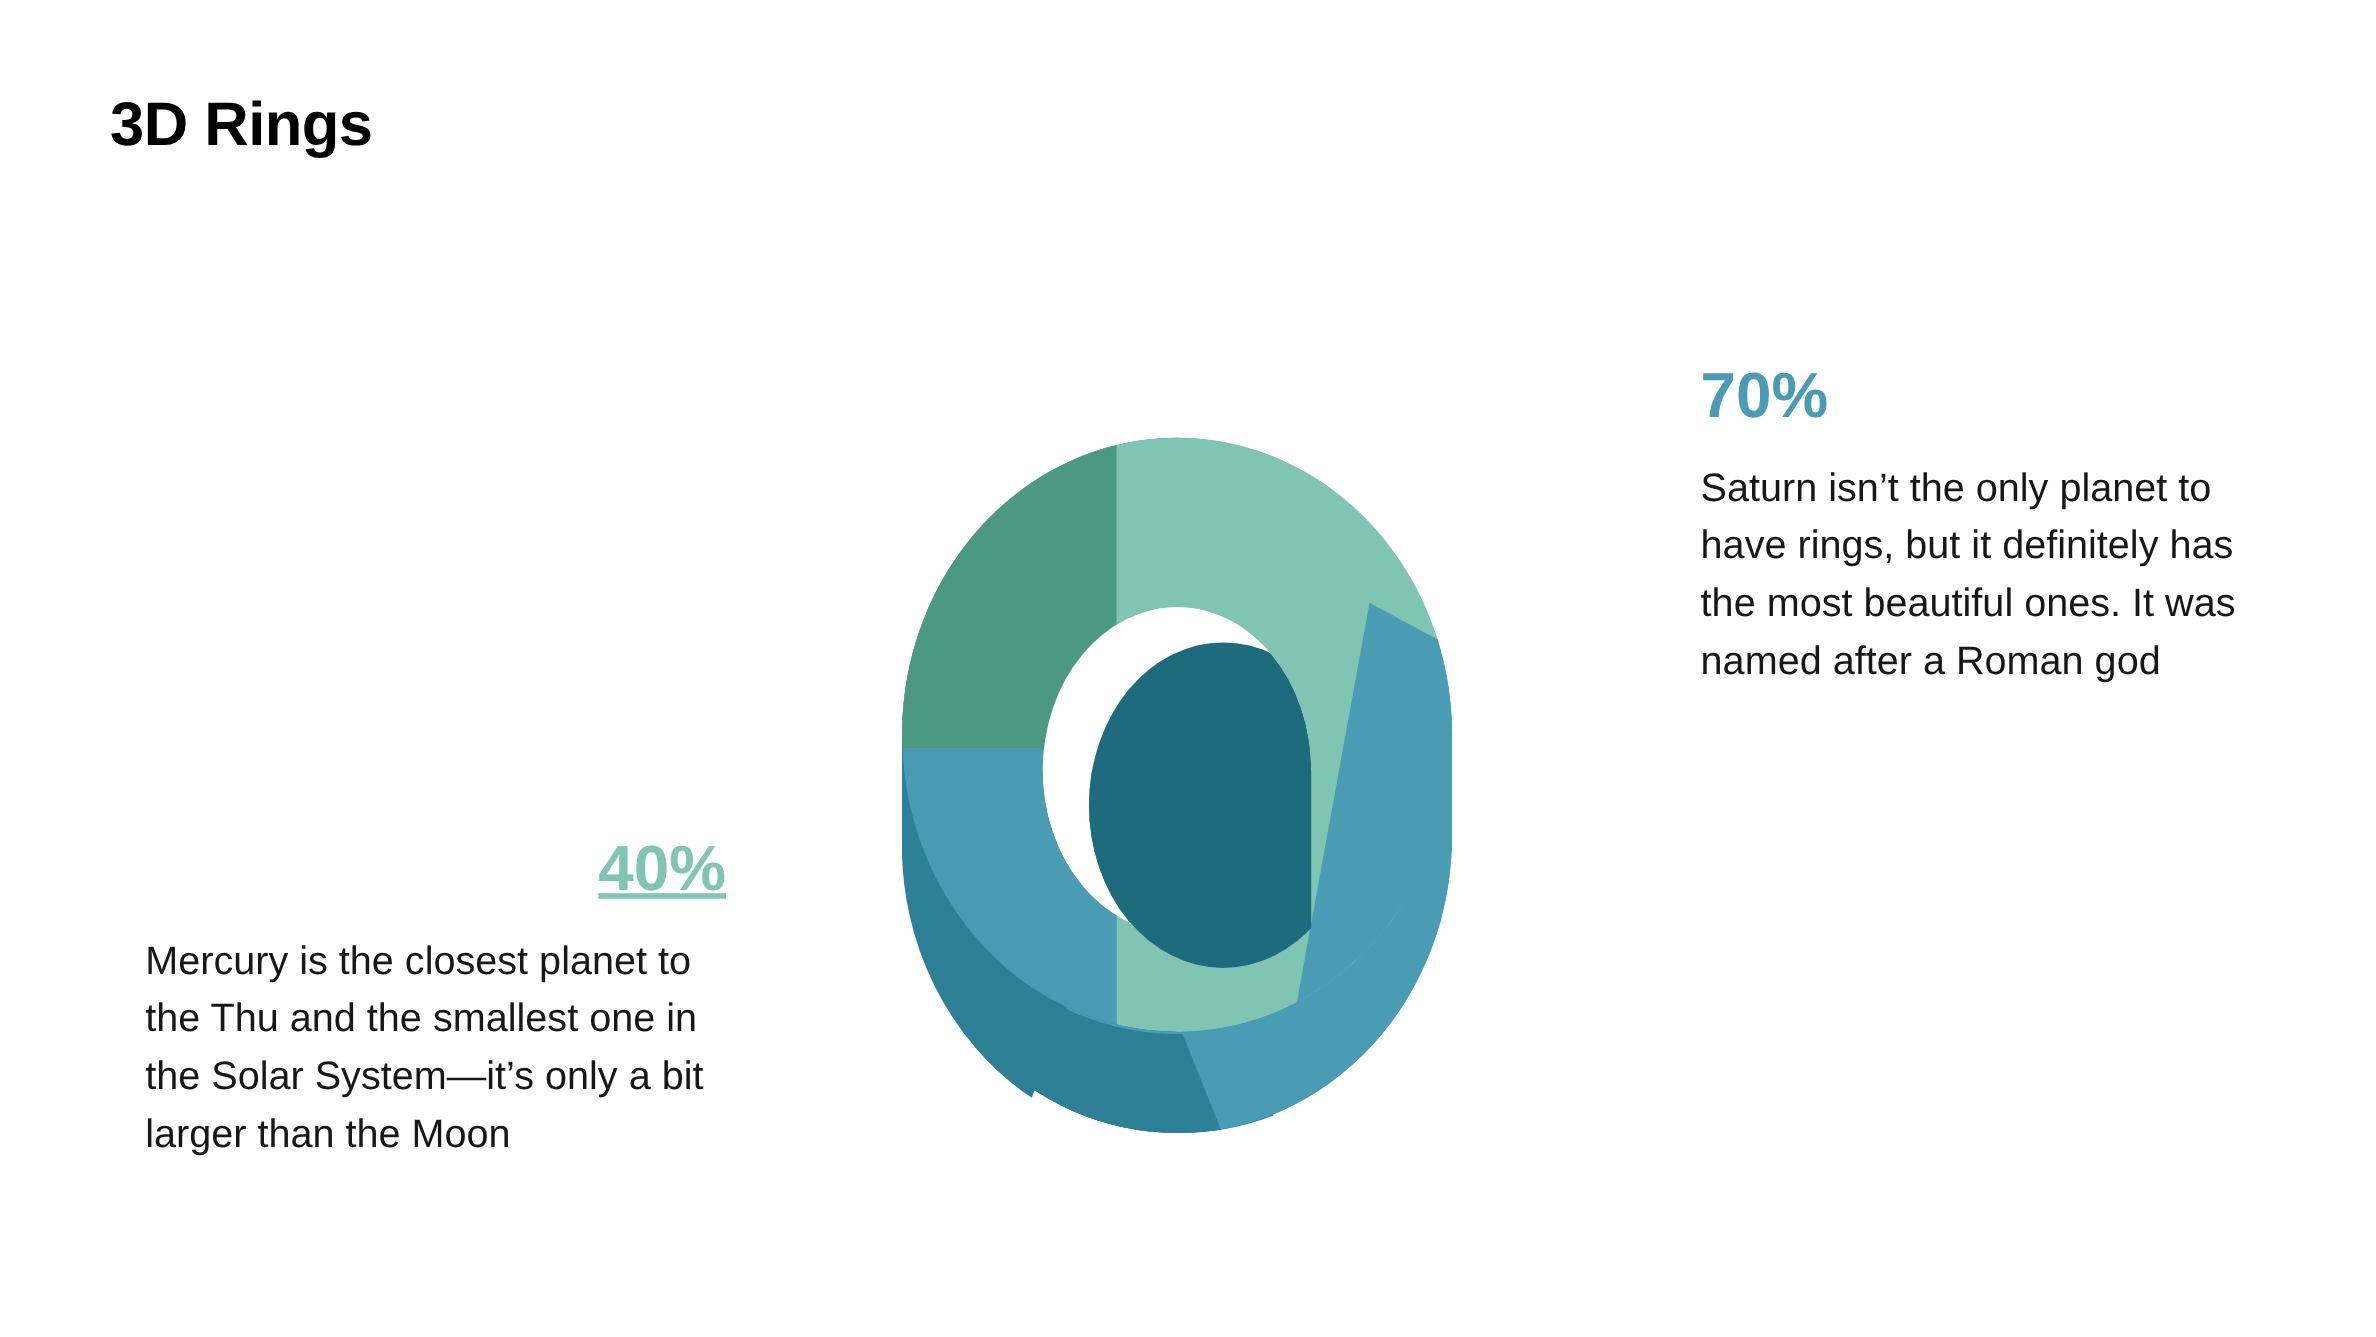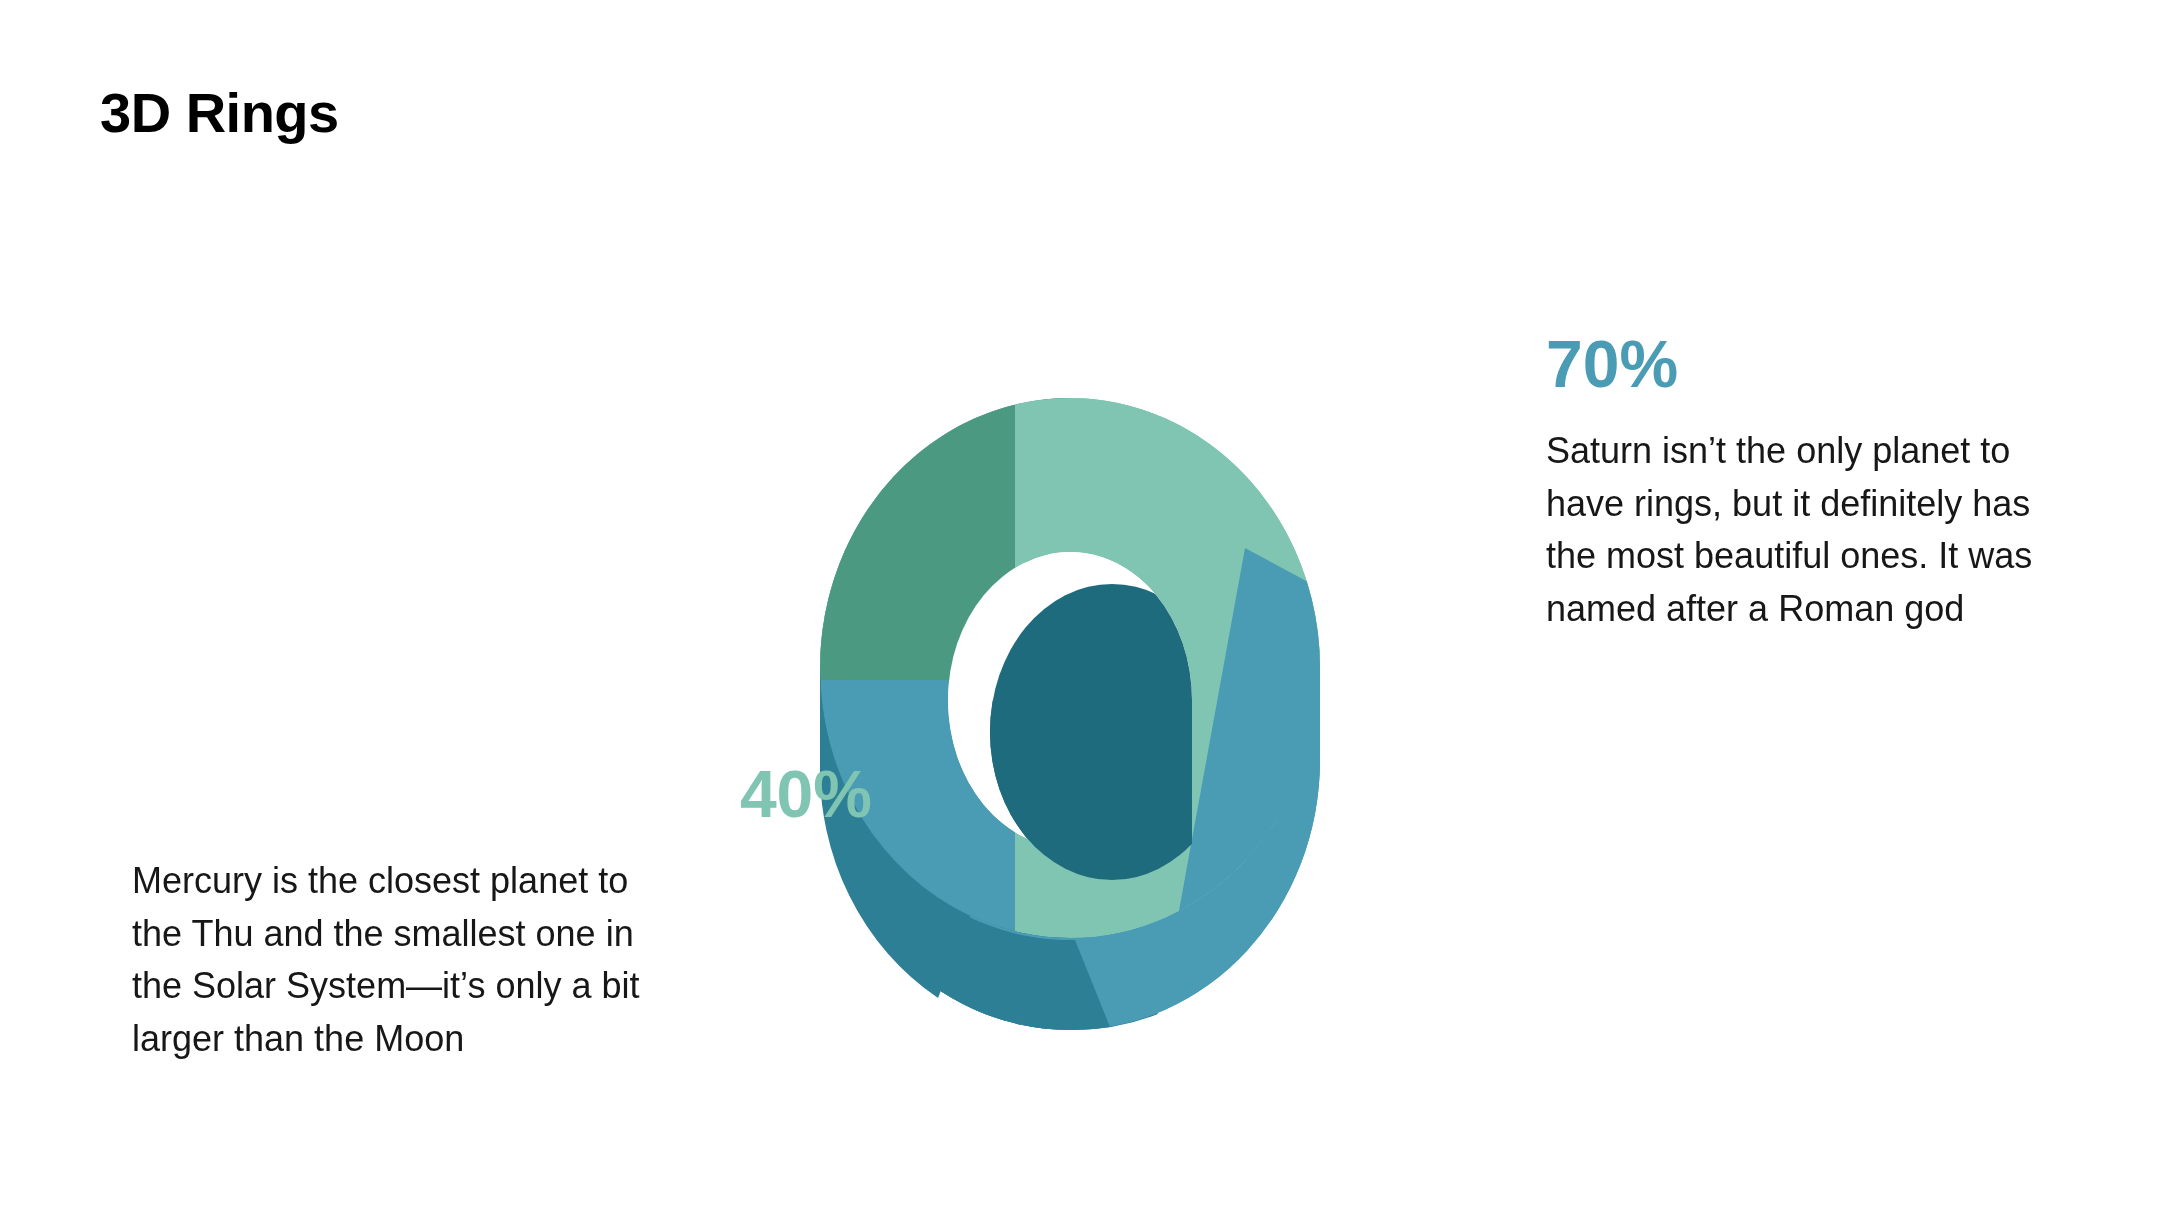--- a/index.html
+++ b/index.html
@@ -32,21 +32,21 @@
     letter-spacing: -0.5px;
     line-height: 1.1;
     white-space: nowrap;
   }
 
   
   .stat {
     position: absolute;
   }
   .stat-value {
-    font-size: 66px;
+    font-size: 58px;
     font-weight: bold;
     line-height: 1.05;
     margin: 0 0 26px 0;
     white-space: nowrap;
   }
   .stat-desc {
     font-size: 36px;
     font-weight: normal;
     color: #171717;
     line-height: 1.46;
@@ -62,24 +62,25 @@
   .stat-right .stat-value { color: #4A9CB5; }
 
   
   .stat-left {
     left: 132px;
     top: 760px;
     width: 540px;
   }
   .stat-left .stat-value {
     color: #7FC5B2;
-    text-align: right;
+    text-align: center;
     width: 540px;
     padding-right: 0;
     margin-left: -0px;
+    text-decoration: underline;
   }
   .stat-left .stat-value-wrap {
     width: 540px;
     text-align: center;
     padding-left: 200px;
     box-sizing: border-box;
   }
   .stat-left .stat-desc { width: 520px; }
 
   

